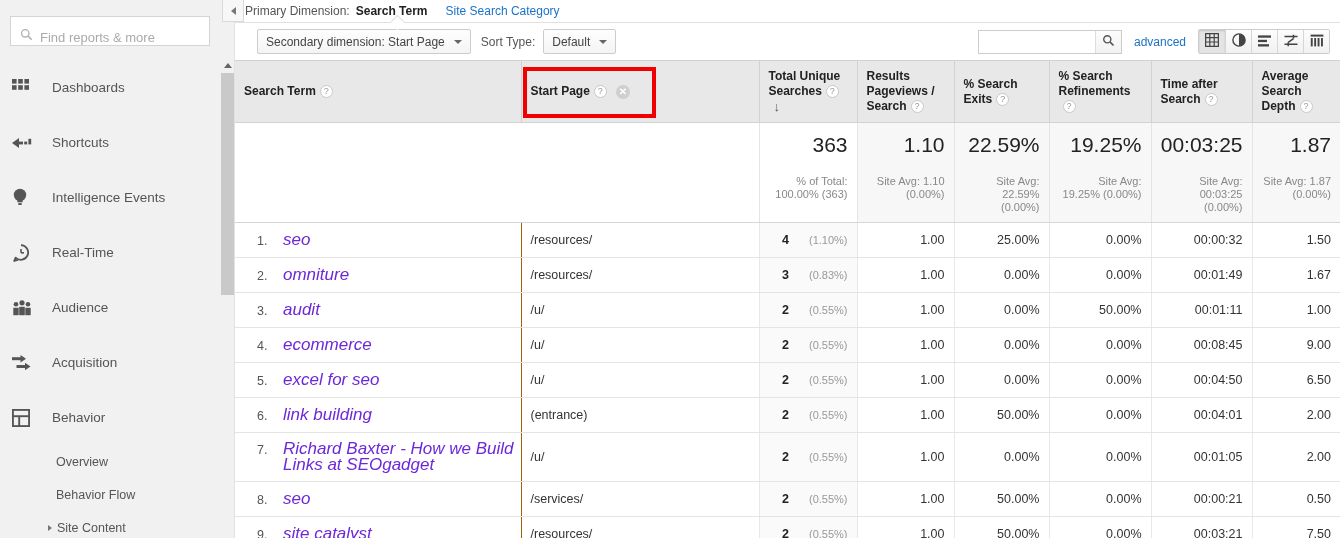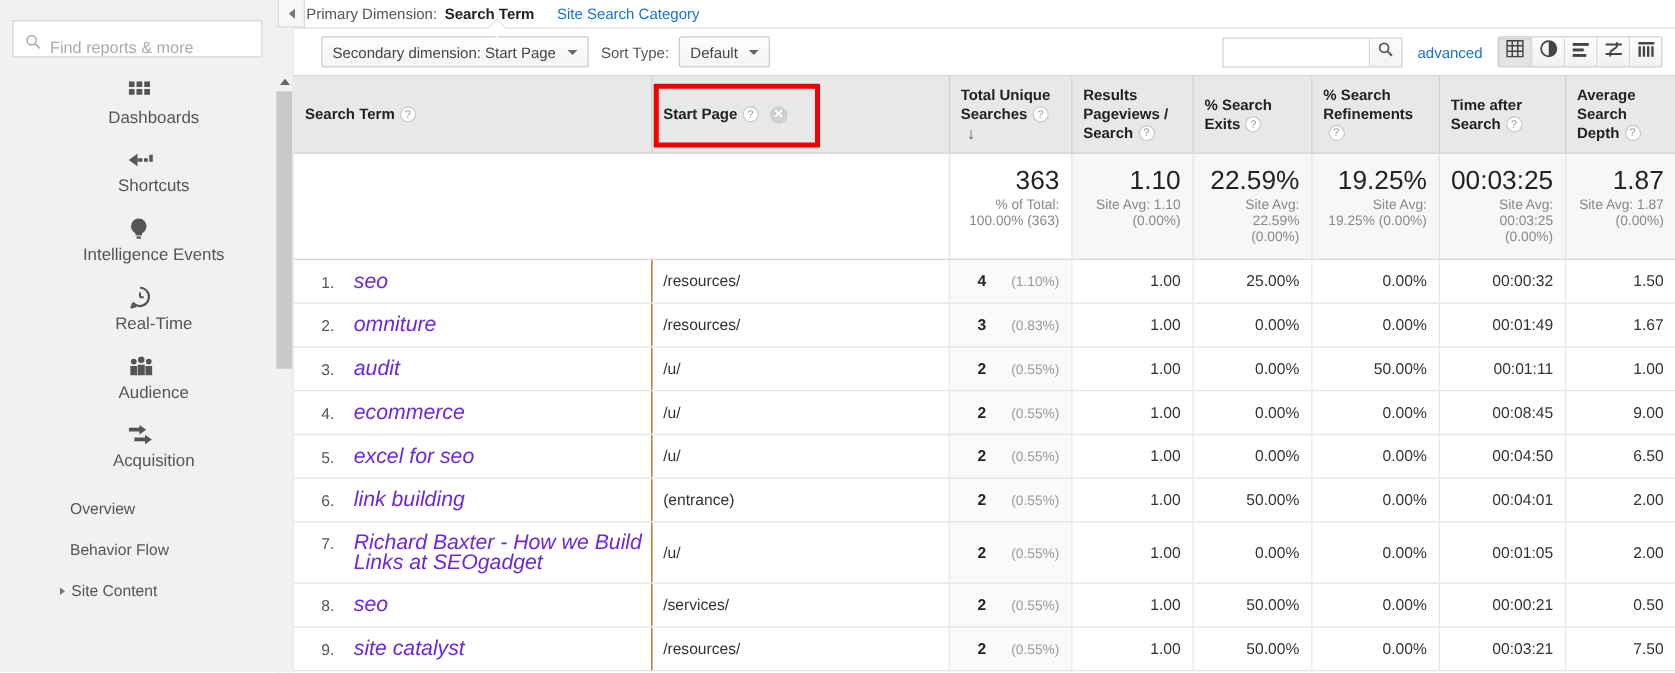--- a/index.html
+++ b/index.html
@@ -39,21 +39,20 @@
   .sb-search input::placeholder { color: #aaa; }
 
   .sb-nav { margin-top: 14px; }
   .sb-item {
     display: flex; align-items: center;
     height: 55px;
     padding-left: 12px;
     cursor: pointer;
     color: #555;
     font-size: 13.5px;
-    flex-direction: column;
   }
   .sb-item .ic {
     width: 26px; flex: 0 0 26px;
     display: flex; align-items: center; justify-content: flex-start;
   }
   .sb-item .lbl { margin-left: 14px; white-space: nowrap; }
 
   .sb-sub {
     height: 33px;
     display: flex; align-items: center;
@@ -238,21 +237,21 @@
     border-bottom: 1px solid #d6d6d6;
     background: #f7f7f7;
     height: 85px;
     vertical-align: top;
     padding: 10px 9px 8px 9px;
     text-align: right;
   }
   .sumrow td:first-child, .sumrow td.blank { border-left: none; background: #fff; }
   .sumrow td.hl { background: #fff; }
   .big { font-size: 21px; color: #222; line-height: 24px; font-weight: normal; }
-  .sub { font-size: 11px; color: #888; line-height: 13px; margin-top: 1px; }
+  .sub { font-size: 11px; color: #888; line-height: 13px; margin-top: 18px; }
 
   .tbl td.dcell {
     border-left: 1px solid #e8e8e8;
     border-bottom: 1px solid #e4e4e4;
     font-size: 12.5px;
     color: #333;
     padding: 8px 9px;
     text-align: right;
     vertical-align: middle;
     height: 35px;
@@ -371,20 +370,30 @@
           <svg width="20" height="18" viewBox="0 0 20 18">
             <rect x="0" y="3.2" width="9" height="3" fill="#555"></rect>
               <polygon points="8.5,0.9 14,4.7 8.5,8.5" fill="#555"></polygon>
             <rect x="4.5" y="11" width="9" height="3" fill="#555"></rect>
               <polygon points="13,8.7 18.5,12.5 13,16.3" fill="#555"></polygon>
           </svg>
         </span>
         <span class="lbl">Acquisition</span>
       </div>
 
+      <div class="sb-item">
+        <span class="ic">
+          <svg width="18" height="18" viewBox="0 0 18 18">
+            <rect x="0.9" y="0.9" width="16.2" height="16.2" fill="none" stroke="#555" stroke-width="1.9"></rect>
+            <line x1="0.9" y1="7.2" x2="17.1" y2="7.2" stroke="#555" stroke-width="1.9"></line>
+            <line x1="7.2" y1="7.2" x2="7.2" y2="17.1" stroke="#555" stroke-width="1.9"></line>
+          </svg>
+        </span>
+        <span class="lbl">Behavior</span>
+      </div>
 
       <div class="sb-sub">
         <span>Overview</span>
       </div>
       <div class="sb-sub">
         <span>Behavior Flow</span>
       </div>
       <div class="sb-sub caret">
         <span class="tri"></span>
         <span>Site Content</span>

